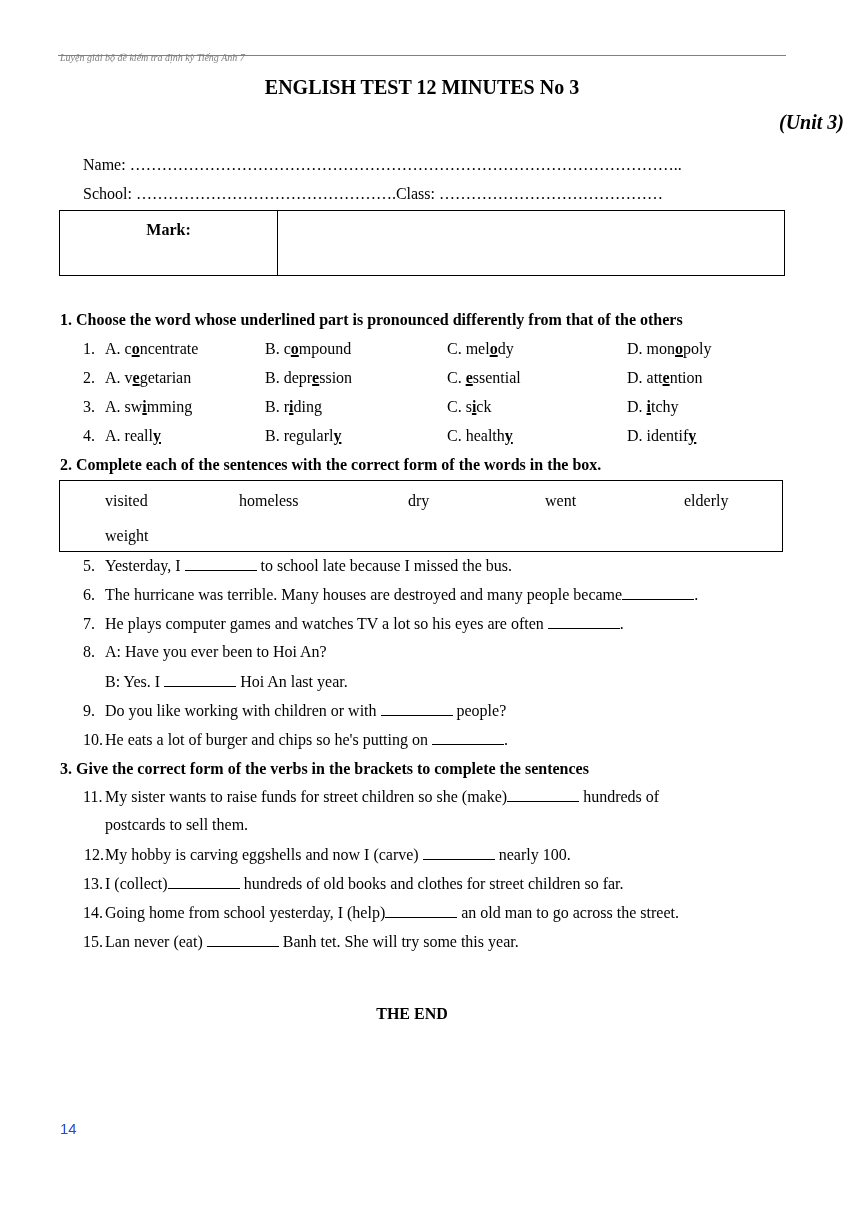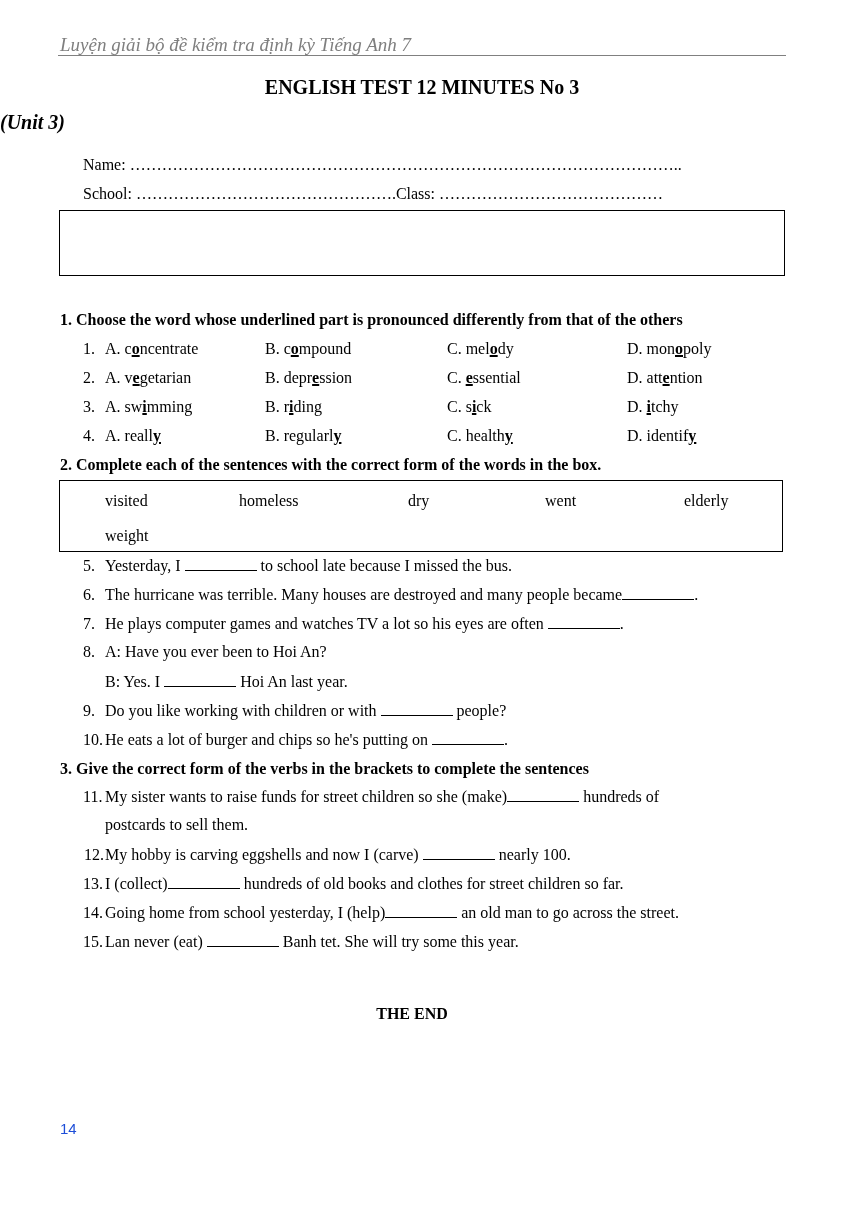--- a/index.html
+++ b/index.html
@@ -1,20 +1,20 @@
 <!DOCTYPE html>
 <html><head>
 <meta charset="utf-8">
 <style>
   html, body { margin:0; padding:0; background:#ffffff; }
   body { width:844px; height:1212px; position:relative; font-family:"Liberation Serif", serif; color:#000; overflow:hidden; }
-  .header-text { position:absolute; left:60px; top:34px; font-size:19px; font-style:italic; color:#7f7f7f; }
+  .header-text { position:absolute; left:60px; top:52px; font-size:10px; font-style:italic; color:#7f7f7f; }
   .header-rule { position:absolute; left:58px; top:55px; width:728px; height:0; border-top:1.5px solid #808080; }
   .title { position:absolute; left:0; width:844px; top:76px; text-align:center; font-weight:bold; font-size:20px; }
-  .subtitle { position:absolute; left:0; width:844px; top:111px; text-align:left; font-weight:bold; font-style:italic; font-size:20px; }
+  .subtitle { position:absolute; left:0; width:844px; top:111px; text-align:right; font-weight:bold; font-style:italic; font-size:20px; }
   .field-line { position:absolute; left:83px; font-size:16px; white-space:nowrap; }
   .mark-table { position:absolute; left:59px; top:210px; width:726px; height:66px; border:1px solid #000; box-sizing:border-box; display:flex; }
   .mark-cell { width:218px; border-right:1px solid #000; text-align:center; font-weight:bold; font-size:16px; padding-top:10px; box-sizing:border-box; }
   .comment-cell { flex:1; text-align:center; font-weight:bold; font-size:16px; padding-top:10px; }
   .section-title { position:absolute; left:60px; font-weight:bold; font-size:16px; white-space:nowrap; }
   .mc-row { position:absolute; left:83px; font-size:16px; height:22px; width:720px; }
   .mc-row span.opt { position:absolute; top:0; white-space:nowrap; }
   .mc-row u { text-decoration:underline; text-decoration-thickness:2px; font-weight:bold; }
   .word-box { position:absolute; left:59px; top:480px; width:724px; height:72px; border:1px solid #000; box-sizing:border-box; font-size:16px; }
   .word-box span { position:absolute; white-space:nowrap; }
@@ -29,20 +29,21 @@
 <div class="header-text">Luyện giải bộ đề kiểm tra định kỳ Tiếng Anh 7</div>
 <div class="header-rule"></div>
 
 <div class="title">ENGLISH TEST 12 MINUTES No 3</div>
 <div class="subtitle">(Unit 3)</div>
 
 <div class="field-line" style="top:156px">Name: …………………………………………………………………………………………..</div>
 <div class="field-line" style="top:185px">School: ………………………………………….Class:  ……………………………………</div>
 
 <div class="mark-table">
+  <div class="mark-cell">Mark:</div>
 </div>
 
 <div class="section-title" style="top:311px">1. Choose the word whose underlined part is pronounced differently from that of the others</div>
 <div id="mc-container">
     <div class="mc-row" style="top: 340px;">
       <span class="opt" style="left: 0px;">1.</span>
       <span class="opt" style="left: 22px;"><span>A. c</span><u>o</u><span>ncentrate</span></span>
       <span class="opt" style="left: 182px;"><span>B. c</span><u>o</u><span>mpound</span></span>
       <span class="opt" style="left: 364px;"><span>C. mel</span><u>o</u><span>dy</span></span>
       <span class="opt" style="left: 544px;"><span>D. mon</span><u>o</u><span>poly</span></span>

